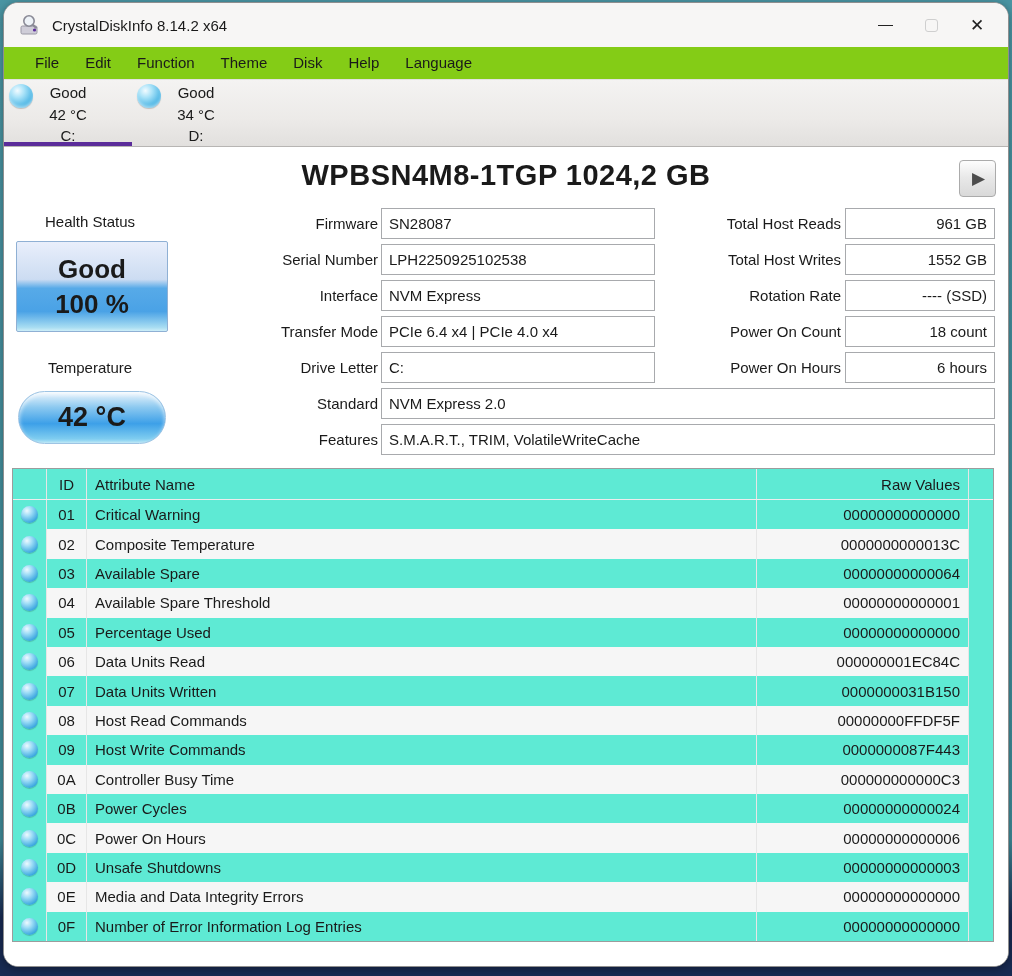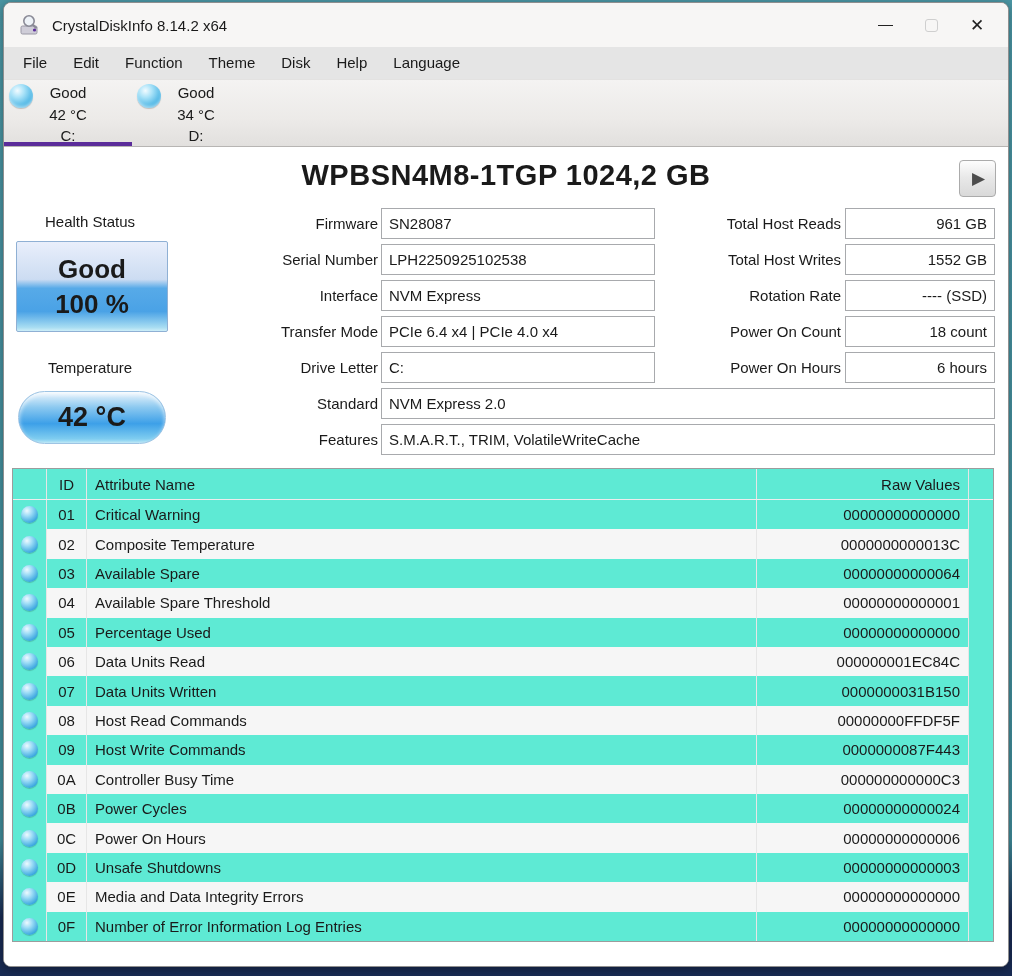--- a/index.html
+++ b/index.html
@@ -1,37 +1,37 @@
 <!DOCTYPE html>
 <html><head>
 <meta charset="utf-8">
 <style>
   * { margin:0; padding:0; box-sizing:border-box; }
   html,body { width:1012px; height:976px; overflow:hidden;
     font-family:"Liberation Sans", sans-serif; color:#1a1a1a; }
   body { background:linear-gradient(180deg,#4a95a3 0%,#3f8b99 86%,#182a52 94%,#182a52 100%); }
 
   .window { position:absolute; left:3px; top:2px; width:1006px; height:965px;
-    background:#fff; border:1px solid #8f8f8f; border-radius:8px; overflow:hidden;
+    background:#fff; border:1px solid #8f8f8f; border-radius:15px; overflow:hidden;
     box-shadow:0 2px 8px rgba(0,0,0,.35); }
 
   
   .titlebar { position:relative; height:44px; background:#f7f6f5; display:flex; align-items:center; }
   .app-icon { margin-left:14px; width:24px; height:24px; display:inline-flex; }
   .wtitle { margin-left:10px; font-size:15px; }
   .controls { position:absolute; right:0; top:0; height:100%; display:flex; }
   .ctl { width:46px; height:100%; border:none; background:transparent; display:flex;
     align-items:center; justify-content:center; font-size:15px; color:#222; cursor:pointer; }
   .glyph-min { display:block; width:15px; height:0; border-top:1px solid #222; }
   .glyph-max { display:block; width:13px; height:13px; border:1px solid #cfcfcf; border-radius:3px; }
   .ctl.close { font-size:17px; margin-right:8px; }
 
   
-  .menubar { height:33px; background:#e5e5e5; display:flex; align-items:stretch;
-    padding-left:6px; border-bottom:1px solid #e3e2e1; }
+  .menubar { height:33px; background:#84cc16; display:flex; align-items:stretch;
+    padding-left:18px; border-bottom:1px solid #e3e2e1; }
   .menu-item { padding:0 13px; font-size:15px; line-height:32px; cursor:default; }
 
   
   .tabstrip { position:relative; height:67px;
     background:linear-gradient(180deg,#f4f3f2 0%,#eceae8 60%,#e2e0de 100%);
     border-bottom:1px solid #b7b5b3; }
   .tab { position:absolute; top:0; width:128px; height:100%; cursor:pointer; }
   .orb24 { position:absolute; left:5px; top:4px; width:24px; height:24px; border-radius:50%;
     background:radial-gradient(circle at 35% 28%, #f2fbff 0%, #a8e2f8 30%, #49b4e4 70%, #2a93cc 100%);
     box-shadow:inset 0 -2px 3px rgba(255,255,255,.5), 0 1px 1px rgba(0,0,0,.2); }

